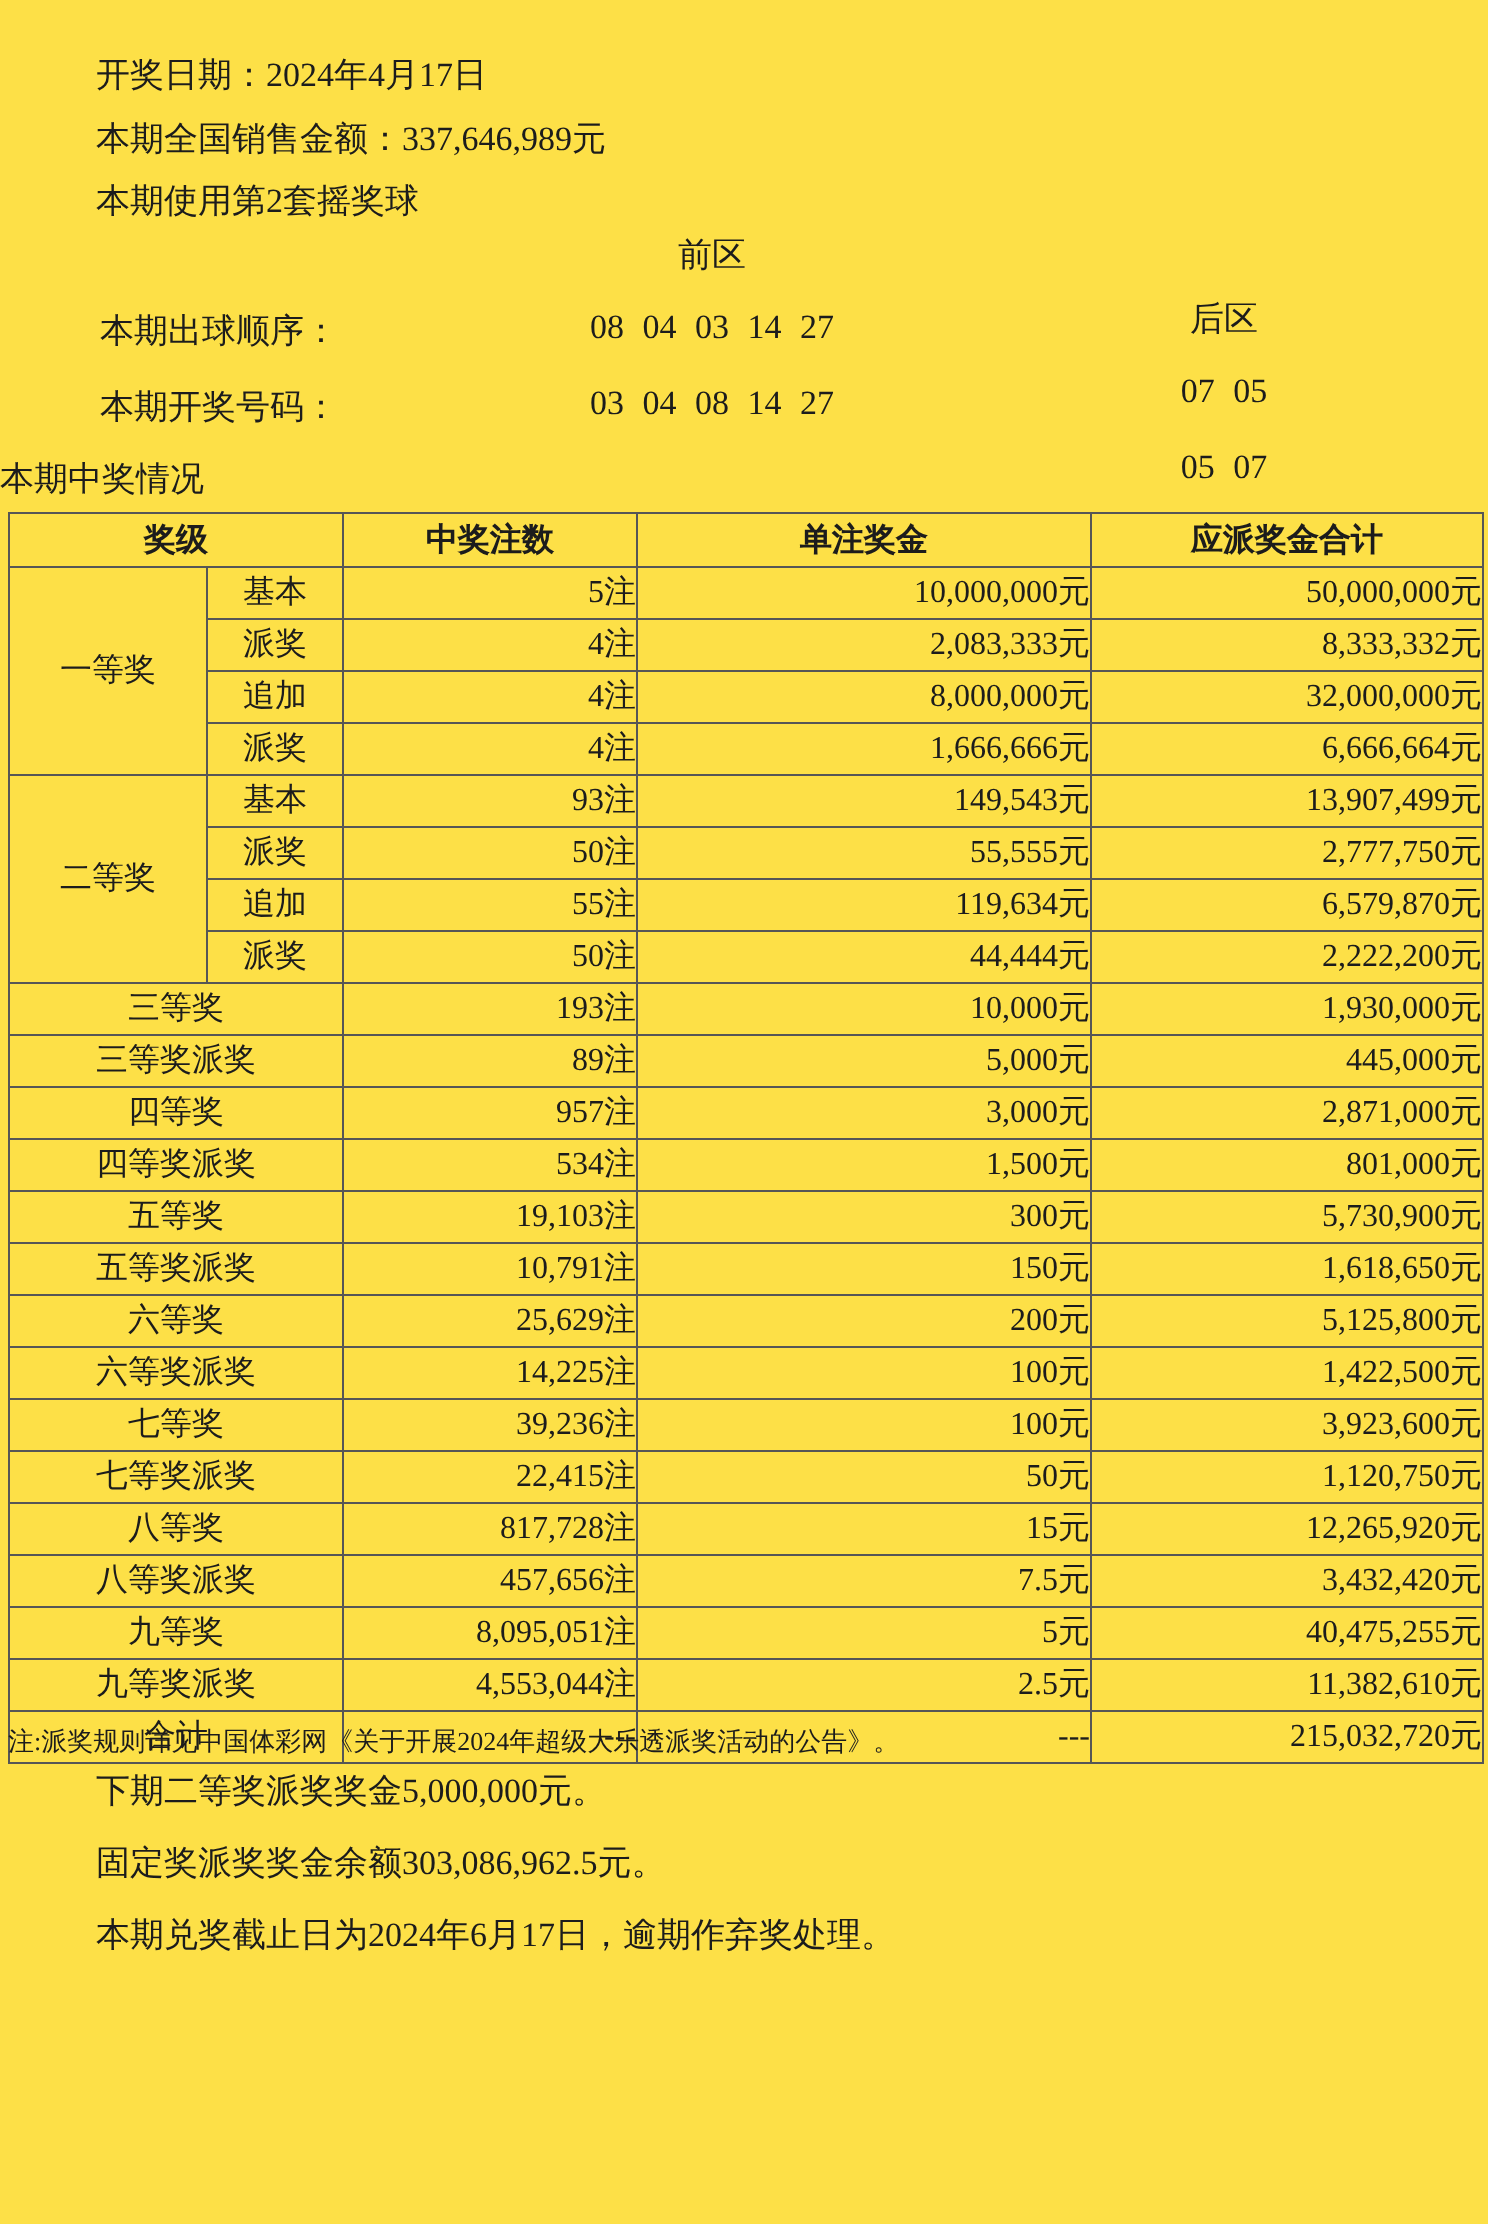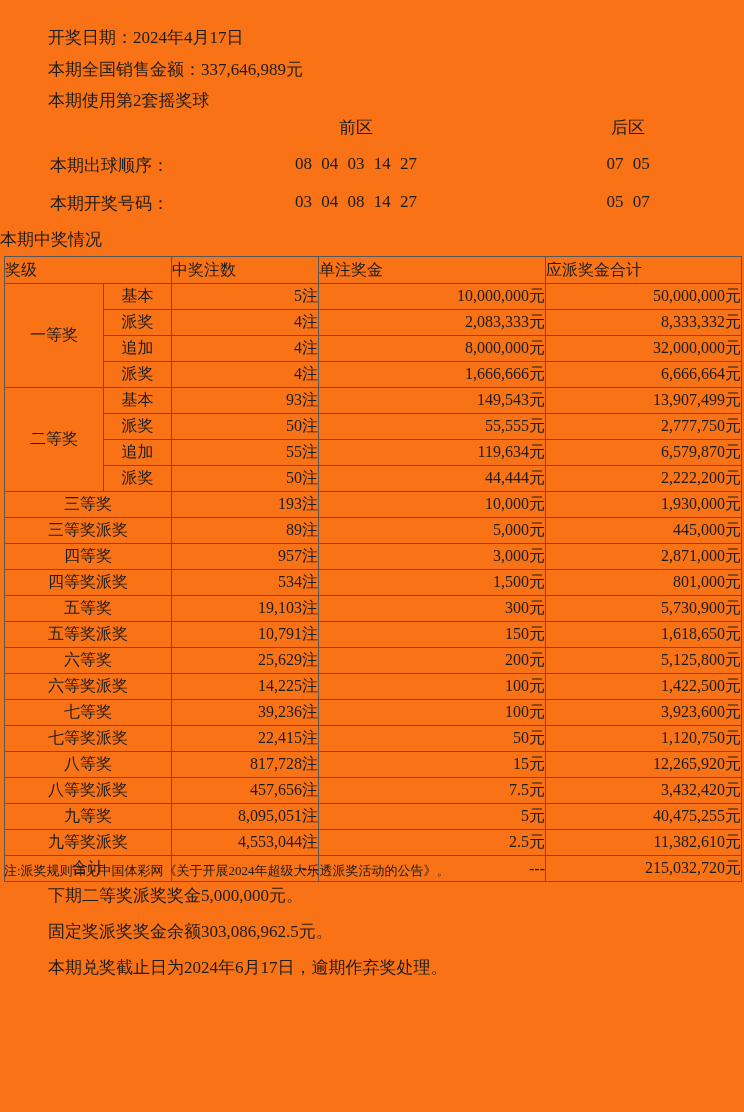--- a/index.html
+++ b/index.html
@@ -1,38 +1,38 @@
 <!DOCTYPE html>
 <html><head>
 <meta charset="utf-8">
 <style>
   html, body { margin: 0; padding: 0; background: #ffffff; }
   .page {
     position: relative;
     width: 744px;
     height: 1112px;
     margin: 0 auto;
-    background: #f97316;
+    background: #fde047;
     color: #1c1c1c;
     font-family: "Liberation Serif", "DejaVu Serif", serif;
     overflow: hidden;
   }
   
   .top-info {
     position: absolute;
     top: 22px;
     left: 48px;
     font-size: 17px;
     line-height: 31.5px;
     white-space: nowrap;
   }
   
   .zones span { position: absolute; font-size: 17px; white-space: nowrap; }
   .zone-front { left: 292px; width: 128px; text-align: center; }
-  .zone-back  { left: 576px; width: 104px; text-align: center; }
+  .zone-back  { left: 560px; width: 104px; text-align: center; margin-top: 32px; }
   .row-zone-labels { top: 116px; }
   .row-order { top: 154px; }
   .row-win   { top: 192px; }
   .zone-rowlabel { left: 50px; }
   .nums { word-spacing: 5px; }
   
   .table-title {
     position: absolute;
     top: 228px;
     left: 0;
@@ -50,21 +50,21 @@
   }
   table.prize th, table.prize td {
     border: 1px solid #565656;
     font-size: 16px;
     font-weight: normal;
     padding: 0;
     height: 25px;
     overflow: hidden;
     white-space: nowrap;
   }
-  table.prize th { height: 26px; text-align: left; }
+  table.prize th { height: 26px; text-align: center; font-weight: bold; }
   td.c-group, td.c-sub, td.c-level { text-align: center; }
   td.c-num { text-align: right; padding-right: 8px; }
   
   .rule-note {
     position: absolute;
     top: 862px;
     left: 4px;
     font-size: 13px;
     white-space: nowrap;
   }

